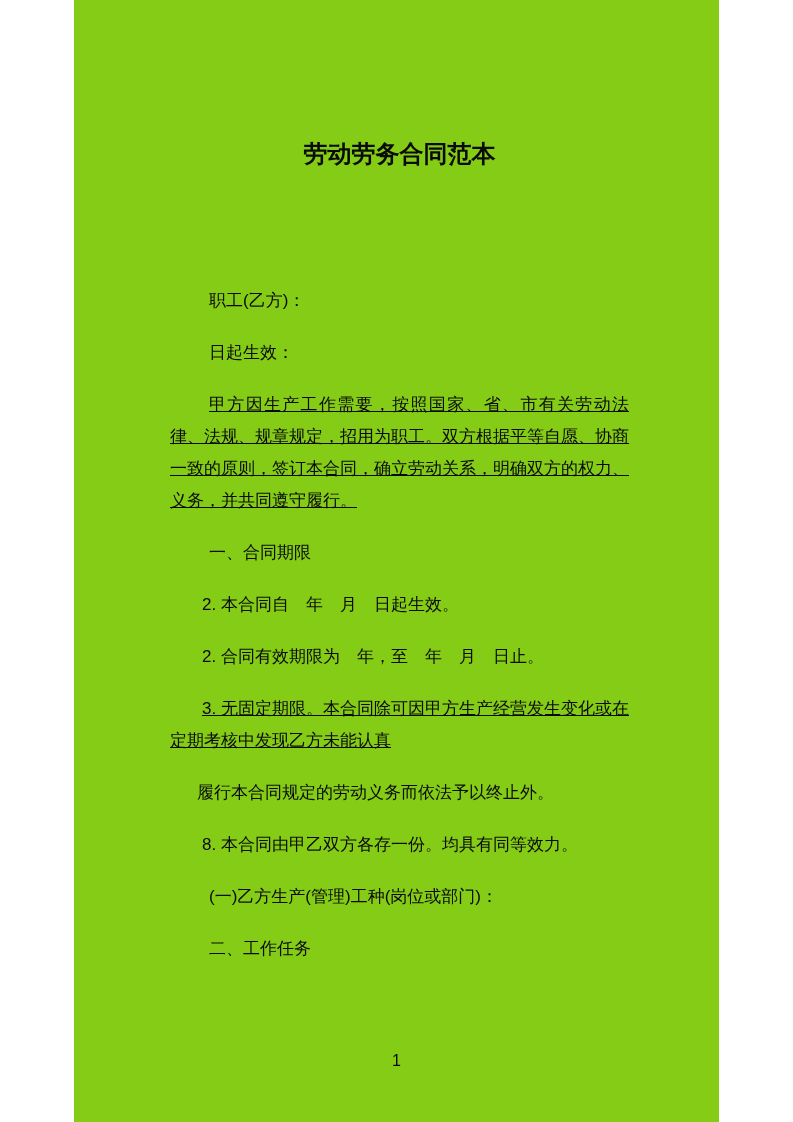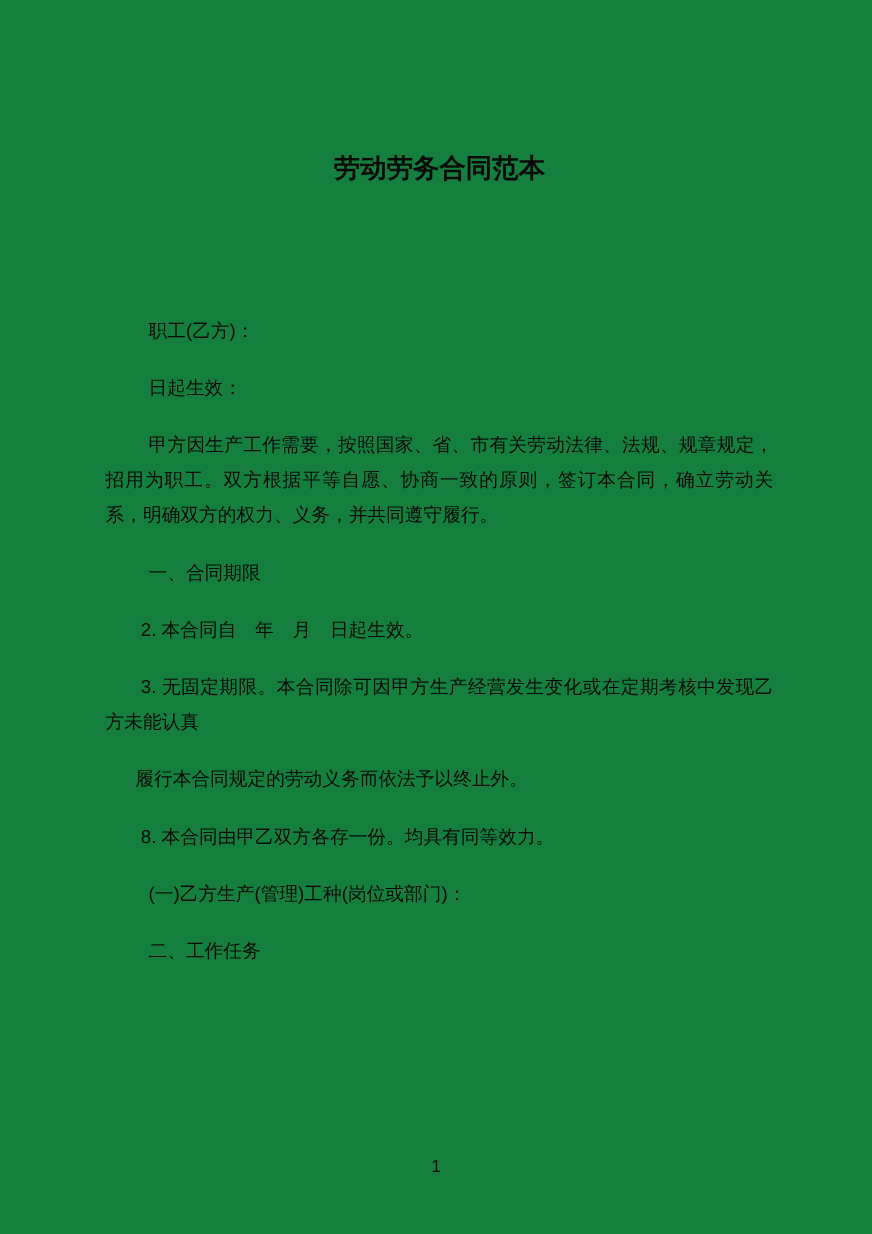--- a/index.html
+++ b/index.html
@@ -2,24 +2,24 @@
 <html><head>
 <meta charset="utf-8">
 <style>
   html, body {
     margin: 0;
     padding: 0;
     background: #ffffff;
   }
   .page {
     position: relative;
-    width: 793px;
+    width: 645px;
     height: 1122px;
     margin: 0 auto;
-    background: #15803d;
+    background: #84cc16;
     color: #0a0a0a;
     font-family: "Liberation Sans", "DejaVu Sans", sans-serif;
     overflow: hidden;
   }
   .doc {
     padding: 139px 90px 0 96px;
     font-size: 17px;
     line-height: 32px;
   }
   .doc-title {
@@ -30,20 +30,21 @@
     text-align: center;
     letter-spacing: 0px;
   }
   .doc p {
     margin: 0 0 20px 0;
   }
   .p-body {
     text-align: justify;
     text-justify: inter-ideograph;
     text-indent: 39px;
+    text-decoration: underline;
   }
   .indent-a { text-indent: 39px; }  
   .indent-b { text-indent: 32px; }  
   .indent-c { text-indent: 27px; }  
   .page-number {
     position: absolute;
     left: 0;
     right: 0;
     bottom: 51px;
     text-align: center;
@@ -64,20 +65,21 @@
     <p class="indent-a">职工(乙方)：</p>
 
     <p class="indent-a">日起生效：</p>
 
     <p class="p-body">甲方因生产工作需要，按照国家、省、市有关劳动法律、法规、规章规定，招用为职工。双方根据平等自愿、协商一致的原则，签订本合同，确立劳动关系，明确双方的权力、义务，并共同遵守履行。</p>
 
     <p class="indent-a">一、合同期限</p>
 
     <p class="indent-b">2. 本合同自　年　月　日起生效。</p>
 
+    <p class="indent-b">2. 合同有效期限为　年，至　年　月　日止。</p>
 
     <p class="indent-b p-body">3. 无固定期限。本合同除可因甲方生产经营发生变化或在定期考核中发现乙方未能认真</p>
 
     <p class="indent-c">履行本合同规定的劳动义务而依法予以终止外。</p>
 
     <p class="indent-b">8. 本合同由甲乙双方各存一份。均具有同等效力。</p>
 
     <p class="indent-a">(一)乙方生产(管理)工种(岗位或部门)：</p>
 
     <p class="indent-a">二、工作任务</p>

